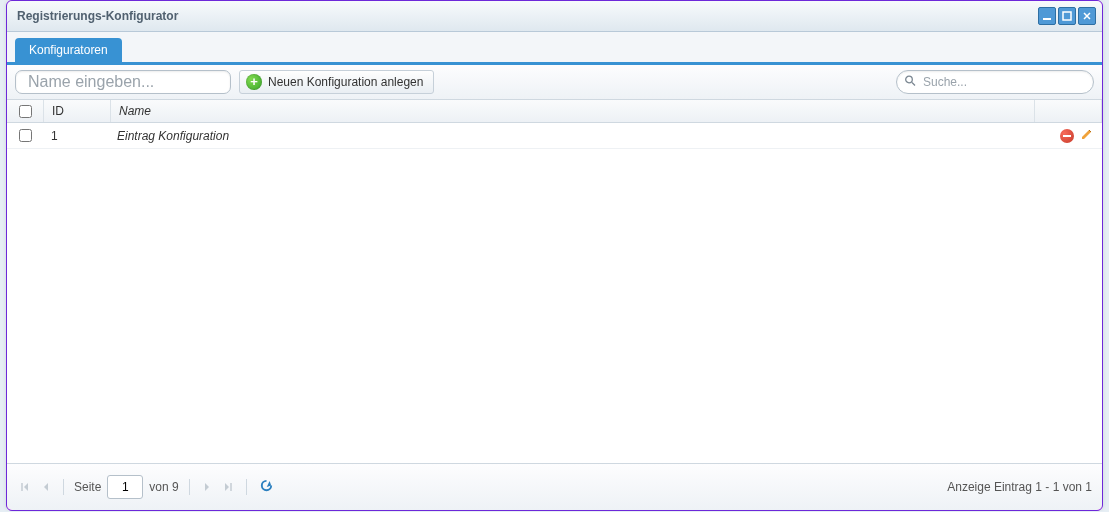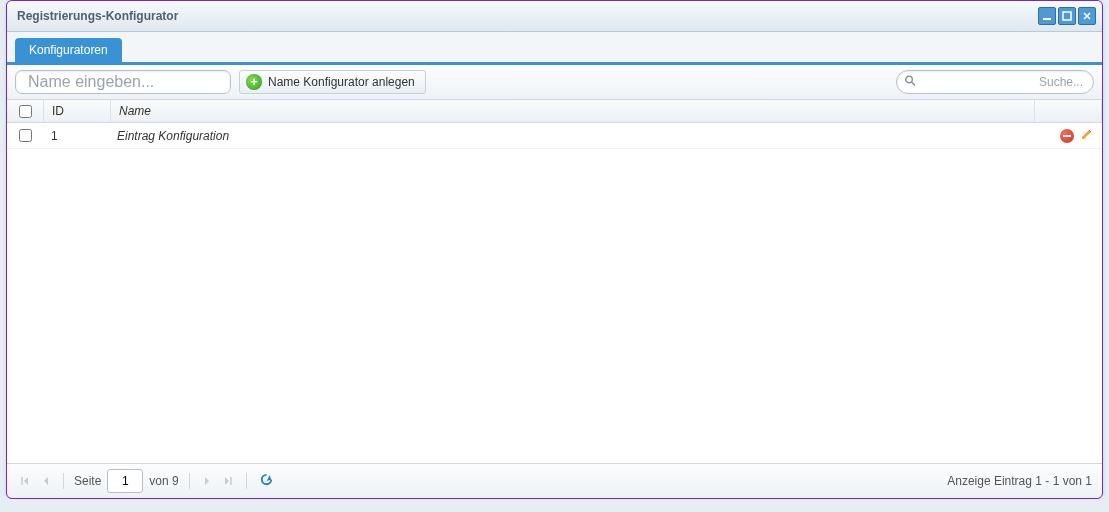--- a/index.html
+++ b/index.html
@@ -117,21 +117,20 @@
     position: relative;
   }
   .search-input {
     width: 160px;
     height: 22px;
     border: 1px solid #b5c0ca;
     border-radius: 12px;
     padding: 0 10px 0 26px;
     font-size: 12px;
     box-shadow: inset 0 1px 2px rgba(0,0,0,0.08);
-    text-align: right;
   }
   .search-input::placeholder { color: #9aa3ab; }
   .search-icon {
     position: absolute;
     left: 8px;
     top: 50%;
     transform: translateY(-50%);
     color: #7a8691;
   }
 
@@ -190,21 +189,21 @@
     background: #fff;
   }
   .edit-icon {
     color: #e79a2d;
     cursor: pointer;
   }
 
   .pager {
     background: linear-gradient(#fdfdfe, #eef2f6);
     border-top: 1px solid #cfd8e0;
-    padding: 5px 10px;
+    padding: 11px 10px;
     display: flex;
     align-items: center;
     gap: 6px;
     font-size: 12px;
     color: #555;
   }
   .pager .pbtn {
     color: #9aa7b2;
     cursor: default;
     padding: 0 2px;
@@ -265,21 +264,21 @@
   </div>
 
   <div class="tabbar">
     <div class="tab">Konfiguratoren</div>
   </div>
 
   <div class="toolbar">
     <input class="name-input" type="text" placeholder="Name eingeben..." style="">
     <div class="add-btn">
       <span class="plus-icon">+</span>
-      <span>Name Konfigurator anlegen</span>
+      <span>Neuen Konfiguration anlegen</span>
     </div>
     <div class="spacer"></div>
     <div class="search-wrap">
       <span class="search-icon">
         <svg width="12" height="12" viewBox="0 0 12 12">
             <circle cx="5" cy="5" r="3.3" fill="none" stroke="#7a8691" stroke-width="1.3"></circle>
             <line x1="8" y1="8" x2="11" y2="11" stroke="#7a8691" stroke-width="1.3"></line>
           </svg>
       </span>
       <input class="search-input" type="text" placeholder="Suche..." style="">

